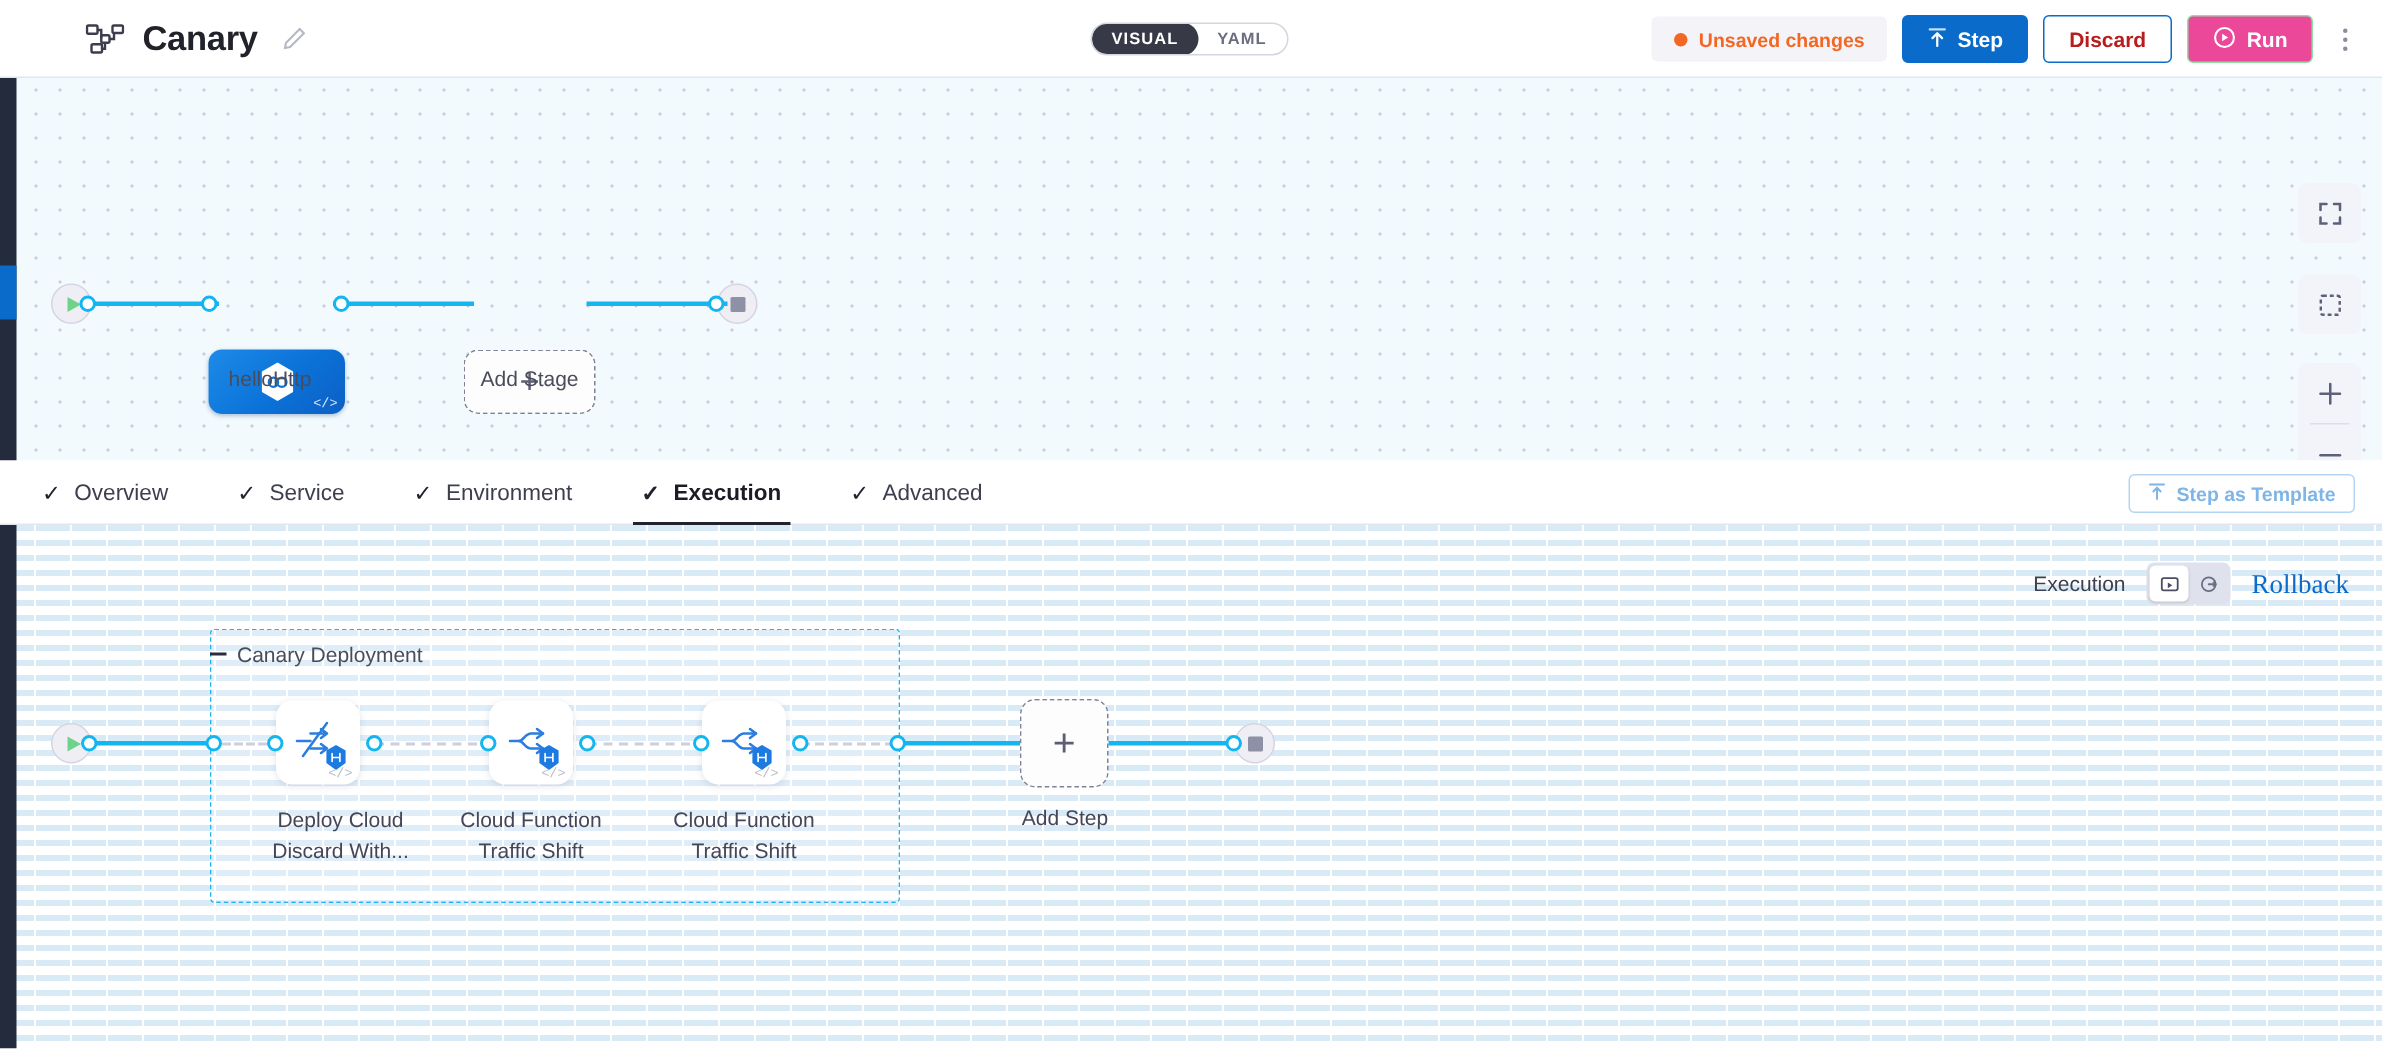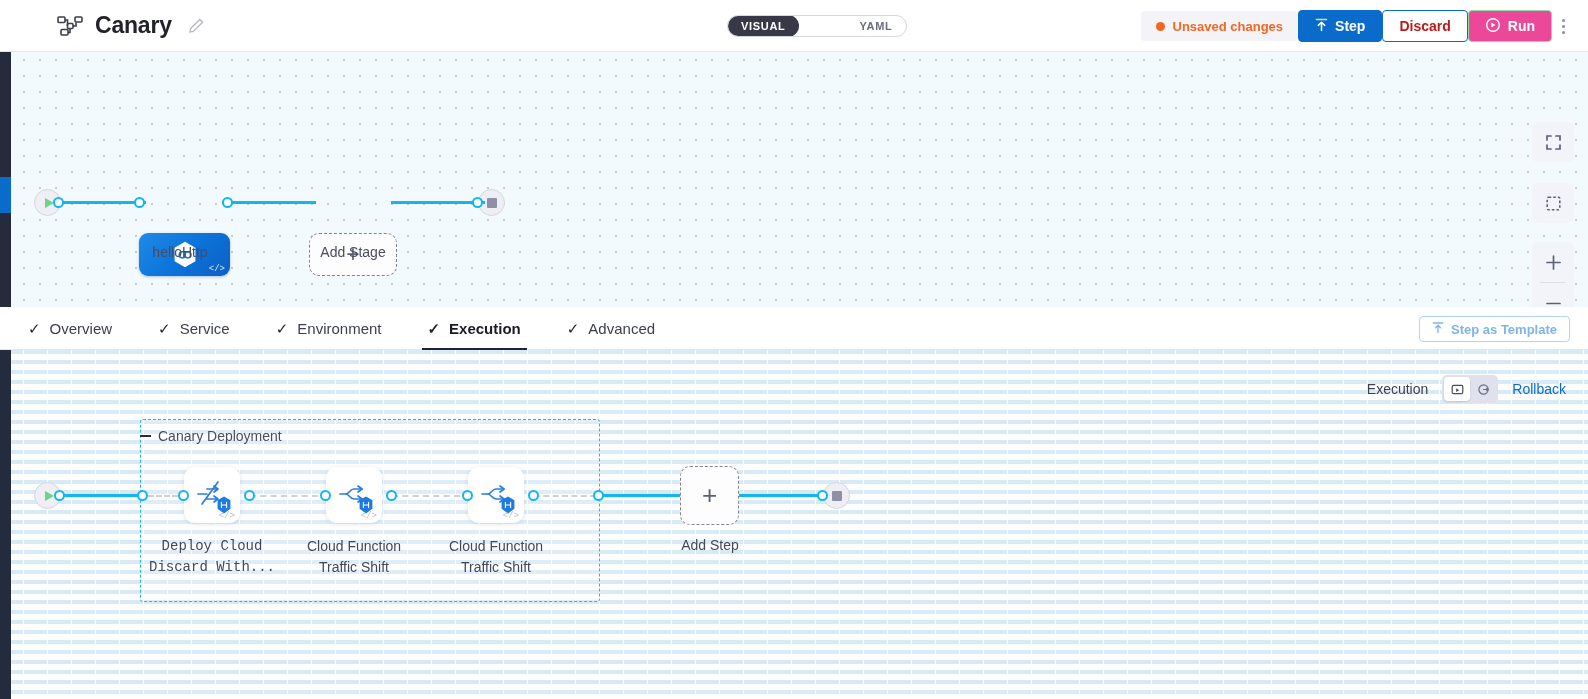--- a/index.html
+++ b/index.html
@@ -24,32 +24,31 @@
     white-space: nowrap;
   }
   .edit-pencil { width: 17px; height: 17px; color: #b6b8c4; margin-left: 4px; }
 
   .toggle-wrap {
     position: absolute; left: 727px; top: 15px;
     display: flex; align-items: center;
     height: 22px; border-radius: 12px;
     background: #fff; border: 1px solid #d4d6e0;
     overflow: hidden;
-    gap: 48px;
   }
   .toggle-seg {
     font-size: 11px; font-weight: bold; letter-spacing: 0.7px;
     height: 22px; display: flex; align-items: center; justify-content: center;
     padding: 0 13px; border-radius: 12px; color: #6b6d80;
   }
   .toggle-seg.active { background: #383946; color: #ffffff; }
 
   .hdr-right {
     position: absolute; right: 14px; top: 0; height: 52px;
-    display: flex; align-items: center; 
+    display: flex; align-items: center; gap: 10px;
   }
   .unsaved {
     display: flex; align-items: center; gap: 8px;
     background: #f3f3f8; border-radius: 4px;
     height: 30px; padding: 0 15px;
     font-size: 13px; font-weight: bold; color: #f26724;
     white-space: nowrap;
   }
   .unsaved .dot { width: 9px; height: 9px; border-radius: 50%; background: #f26724; flex: none; }
   .btn {
@@ -182,21 +181,21 @@
   .exec-label { font-size: 14px; color: #3d3f4e; }
   .seg-toggle {
     display: flex; align-items: center; height: 28px;
     background: #dfe1ec; border-radius: 5px; padding: 2px; gap: 0;
   }
   .seg-item {
     width: 26px; height: 24px; display: flex; align-items: center; justify-content: center;
     border-radius: 4px; color: #6b6e84; cursor: pointer;
   }
   .seg-item.on { background: #ffffff; box-shadow: 0 1px 2px rgba(0,0,0,0.13); color: #4a4d62; }
-  .rollback-link { font-size: 14px; color: #0b6bca; cursor: pointer; }
+  .rollback-link { font-size: 18px; color: #0b6bca; cursor: pointer; font-family: Liberation Serif, serif; }
 
   .group-box {
     position: absolute; left: 140px; top: 419px; width: 460px; height: 183px;
     border: 1.5px dashed #21b3ef; border-radius: 3px; background: rgba(255,255,255,0.15);
     z-index: 4;
   }
   .group-title {
     position: absolute; left: 152px; top: 427px; display: flex; align-items: center; gap: 7px;
     font-size: 14px; color: #4a4c5c; z-index: 8;
   }
@@ -441,21 +440,21 @@
       <span class="step-badge">
         <svg viewBox="0 0 16 18" fill="none">
           <path d="M8 0.6l6.4 3.7v8.4L8 17.4 1.6 12.7V4.3z" fill="#1d7ae0"></path>
           <path d="M5.4 6.4v5.2M10.6 6.4v5.2M5.4 9h5.2" stroke="#fff" stroke-width="1.1" stroke-linecap="round"></path>
         </svg>
       </span>
       <span class="code-glyph dark">&lt;/&gt;</span>
     </div>
     <div class="port" style="left:178px; top:140px;"></div>
     <div class="port" style="left:244px; top:140px;"></div>
-    <div class="step-label" style="left:142px; top:186px;font-family:Liberation Mono, monospace;">
+    <div class="step-label" style="left:157px; top:186px;">
       <div>Deploy Cloud</div>
       <div>Discard With...</div>
     </div>
 
     <div class="step-node" style="left:326px; top:117px;">
       <svg width="56" height="56" viewBox="0 0 56 56" fill="none">
         <g stroke="#2b7de0" stroke-width="1.7" stroke-linecap="round" stroke-linejoin="round">
           <path d="M14 27h6c3 0 4-5 8-5h8"></path>
           <path d="M32 19l4 3-4 3"></path>
           <path d="M20 27c3 0 4 5 8 5h8"></path>

